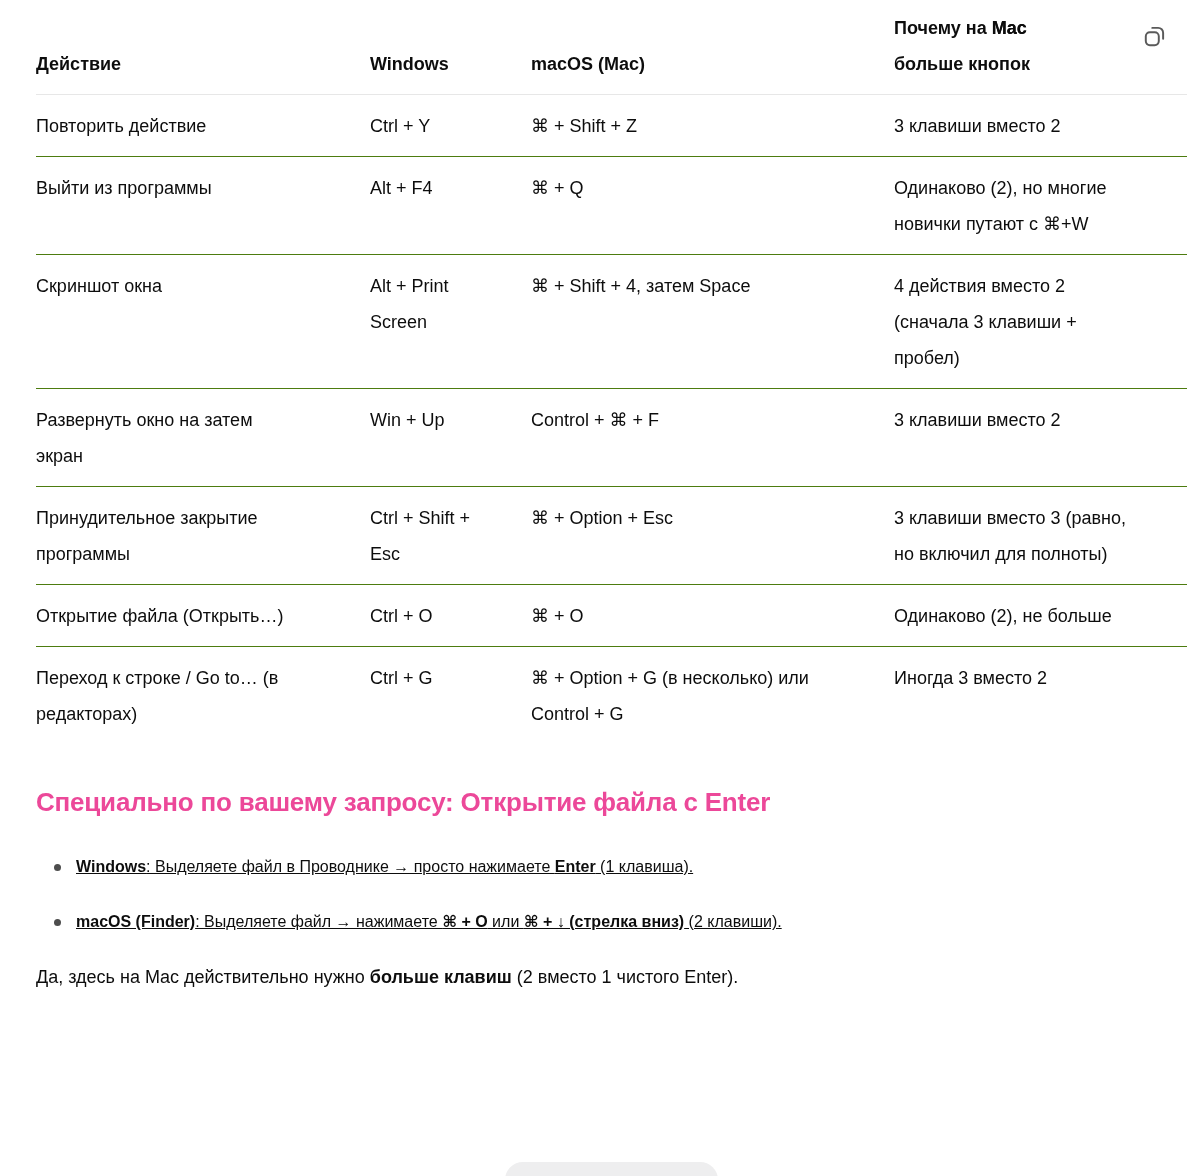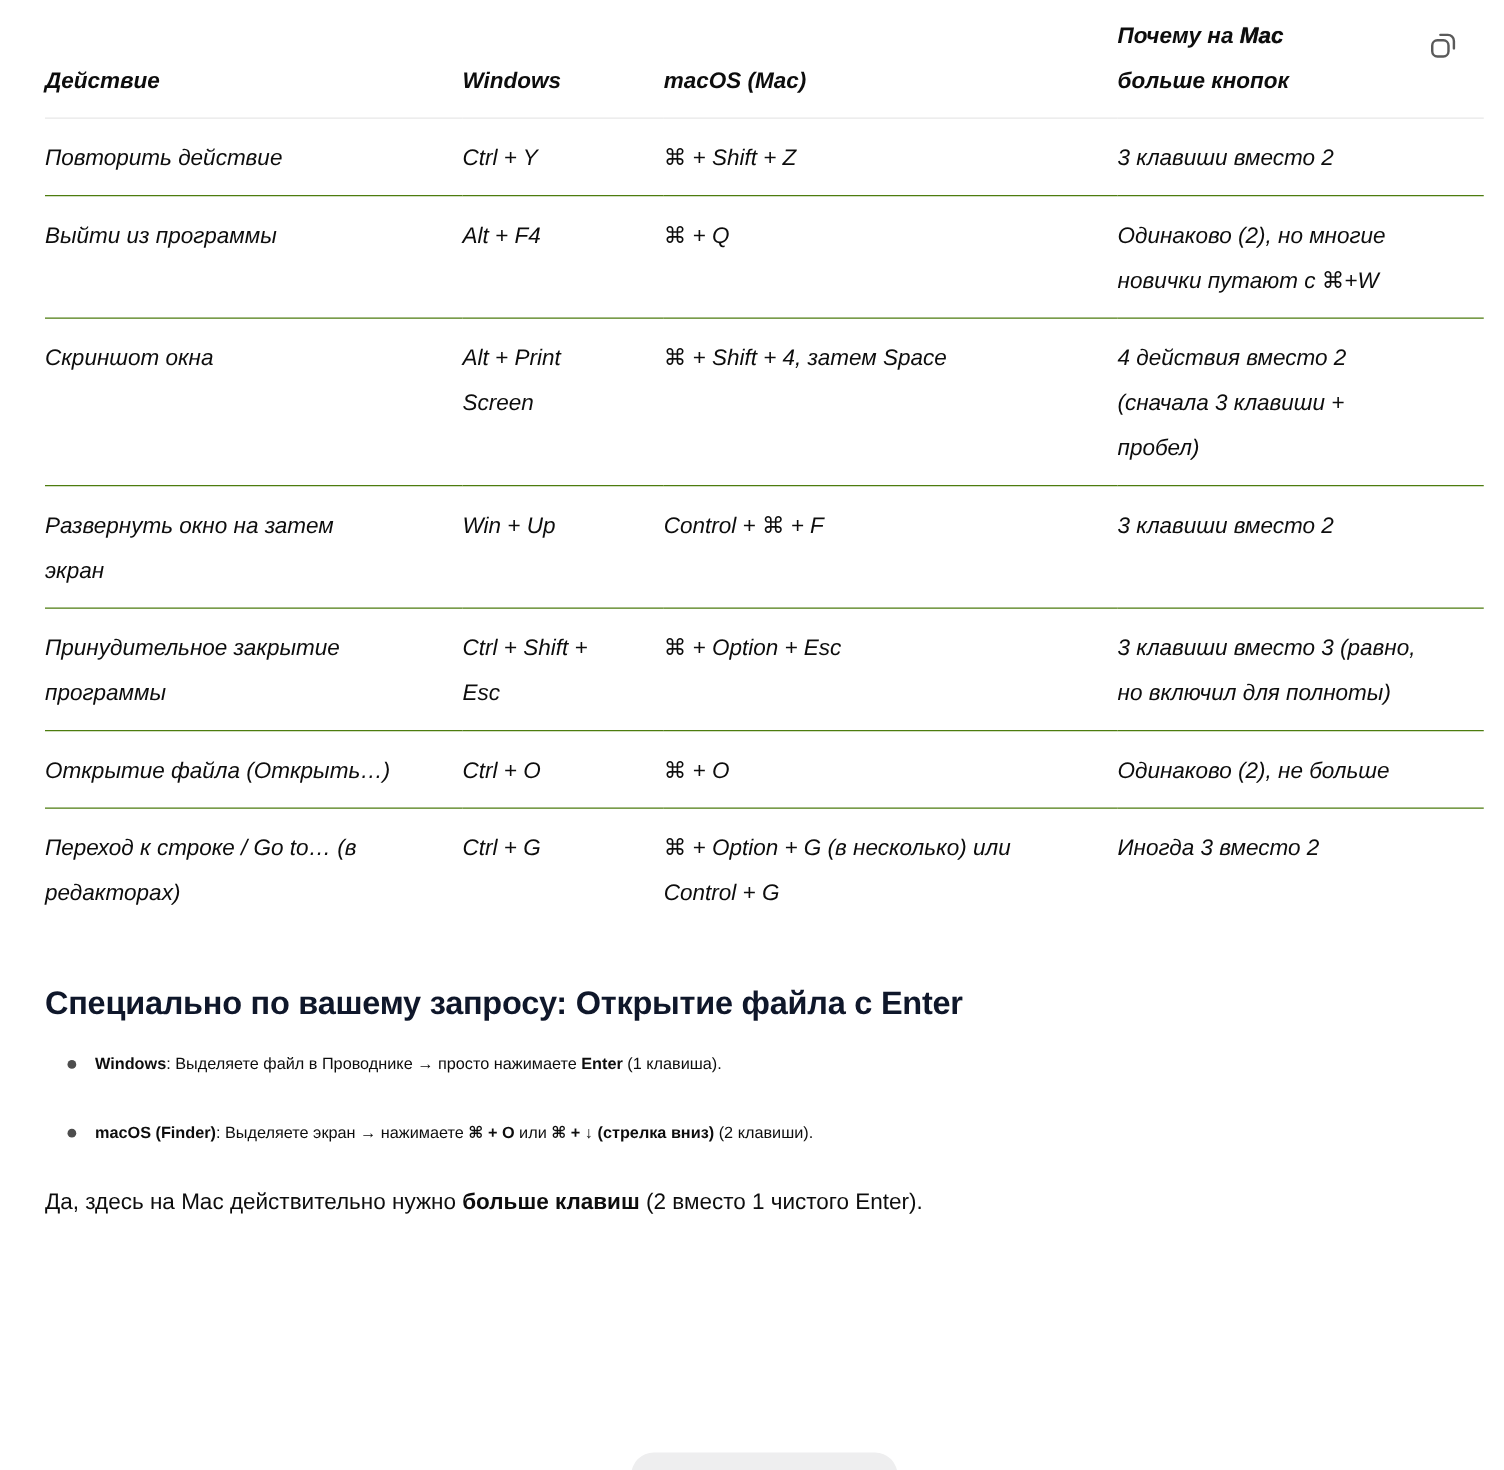--- a/index.html
+++ b/index.html
@@ -16,21 +16,20 @@
   table.shortcuts{
     border-collapse:collapse;table-layout:fixed;
     width:1151px;margin-top:8px;
     font-size:18px;line-height:36px;
   }
   table.shortcuts th, table.shortcuts td{
     text-align:left;vertical-align:top;
     padding:13px 14px 12px 0;
     white-space:pre-line;
     font-weight:400;
-    font-style:italic;
   }
   table.shortcuts th{
     vertical-align:bottom;font-weight:700;
     padding-top:2px;padding-bottom:12px;
     border-bottom:1px solid #e7e7e7;
   }
   table.shortcuts tbody tr:not(:last-child) td{
     border-bottom:1px solid #4d7c0f;
   }
   .col-action{width:334px;}
@@ -43,26 +42,26 @@
   .copy-btn{
     position:absolute;top:20px;left:1139px;
     width:32px;height:32px;border:none;background:transparent;
     padding:0;cursor:pointer;display:flex;align-items:center;justify-content:center;
   }
   .copy-btn svg{display:block;}
 
   
   h2.section-heading{
     margin:42px 0 0 0;
-    font-size:26px;line-height:33px;font-weight:700;color:#0f172a;
+    font-size:26px;line-height:33px;font-weight:700;color:#ec4899;
     letter-spacing:-0.2px;
   }
   ul.points{
-    margin:18px 0 0 0;padding:0;list-style:none;
-    font-size:13px;line-height:28px;
+    margin:34px 0 0 0;padding:0;list-style:none;
+    font-size:16px;line-height:28px;text-decoration:underline;
   }
   ul.points li{position:relative;padding-left:40px;margin-top:27px;}
   ul.points li:first-child{margin-top:0;}
   ul.points li .dot{
     position:absolute;left:18px;top:10.5px;
     width:7px;height:7px;border-radius:50%;background:#4d4d4d;
   }
   p.conclusion{
     margin:27px 0 0 0;font-size:18px;line-height:28px;
   }
@@ -153,21 +152,21 @@
       </tbody>
     </table>
 
     <h2 class="section-heading">Специально по вашему запросу: Открытие файла с Enter</h2>
 
     <ul class="points">
       <li>
         <span class="dot"></span><span class="bold">Windows</span><span>: Выделяете файл в Проводнике → просто нажимаете </span><span class="bold">Enter</span><span> (1 клавиша).</span>
       </li>
       <li>
-        <span class="dot"></span><span class="bold">macOS (Finder)</span><span>: Выделяете экран → нажимаете </span><span class="bold">⌘ + O</span><span> или </span><span class="bold">⌘ + ↓ (стрелка вниз)</span><span> (2 клавиши).</span>
+        <span class="dot"></span><span class="bold">macOS (Finder)</span><span>: Выделяете файл → нажимаете </span><span class="bold">⌘ + O</span><span> или </span><span class="bold">⌘ + ↓ (стрелка вниз)</span><span> (2 клавиши).</span>
       </li>
     </ul>
 
     <p class="conclusion"><span>Да, здесь на Mac действительно нужно </span><span class="bold">больше клавиш</span><span> (2 вместо 1 чистого Enter).</span></p>
 
   </div>
 
   <button class="copy-btn" aria-label="copy">
     <svg width="26" height="26" viewBox="0 0 24 24" fill="none" stroke="#5a5a5a" stroke-width="1.8" stroke-linecap="round" stroke-linejoin="round">
       <rect x="3.5" y="8.5" width="12" height="12" rx="3.8"></rect>

